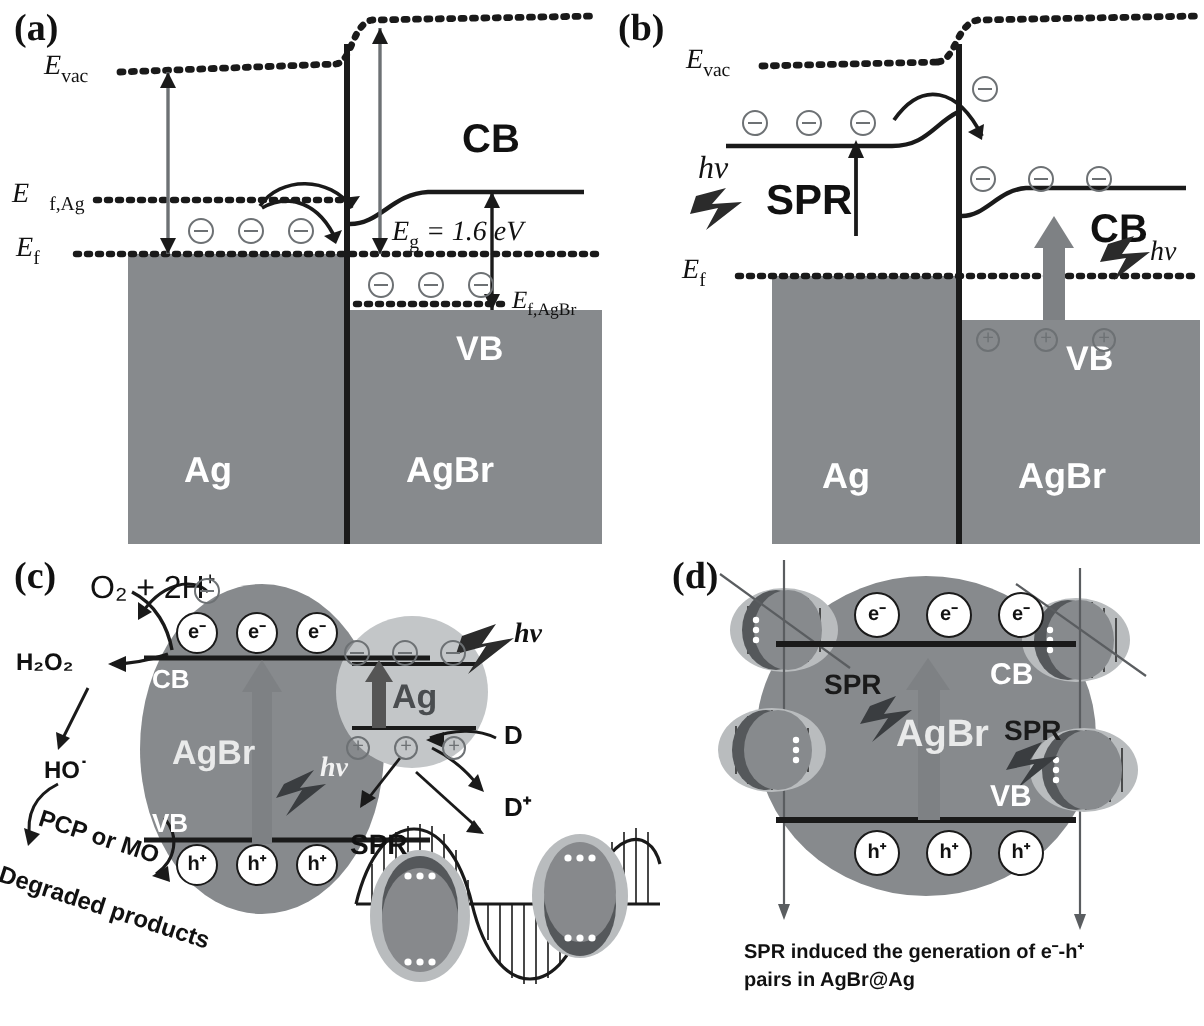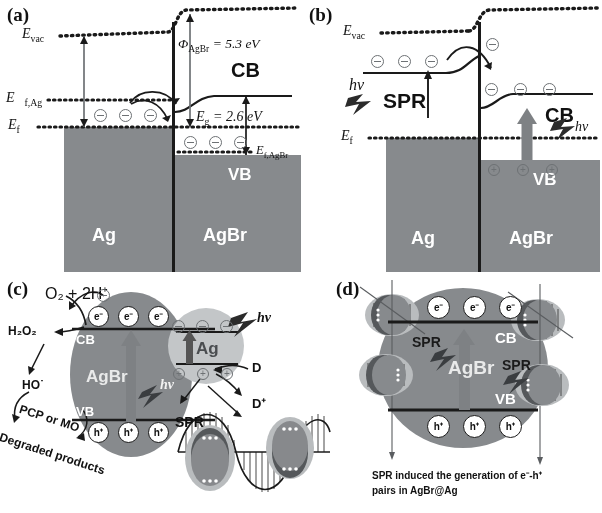--- a/index.html
+++ b/index.html
@@ -69,34 +69,31 @@
       <line x1="246" y1="96" x2="246" y2="155" stroke="#1a1a1a" stroke-width="1.7"></line>
       <path d="M246,96 l-4,8 l8,0 z" fill="#1a1a1a"></path>
       <path d="M246,155 l-4,-8 l8,0 z" fill="#1a1a1a"></path>
     </svg>
 
     <div class="vline" style="left:172px;top:22px;width:2.6px;height:250px;"></div>
 
     <div class="txt sym" style="left:22px;top:26px;font-size:14px;font-style:italic;">
       <span>E</span><sub style="font-style:normal;">vac</sub>
     </div>
-    <div class="txt sym" style="left:178px;top:36px;font-size:13.5px;font-style:italic;">
-      <span>Φ</span><sub style="font-style:normal;">AgBr</sub><span> = 5.3 eV</span>
-    </div>
     <div class="txt sym" style="left:6px;top:90px;font-size:14px;font-style:italic;">
       <span>E</span><sub style="font-style:normal;padding-left:10px;">f,Ag</sub>
     </div>
     <div class="txt sym" style="left:8px;top:117px;font-size:14px;font-style:italic;">
       <span>E</span><sub style="font-style:normal;">f</sub>
     </div>
     <div class="txt sym" style="left:256px;top:143px;font-size:12.5px;font-style:italic;">
       <span>E</span><sub style="font-style:normal;">f,AgBr</sub>
     </div>
     <div class="txt sym" style="left:196px;top:109px;font-size:14px;font-style:italic;">
-      <span>E</span><sub style="font-style:normal;">g</sub><span> = 2.6 eV</span>
+      <span>E</span><sub style="font-style:normal;">g</sub><span> = 1.6 eV</span>
     </div>
 
     <div class="ecirc" style="left:94px;top:109px;"></div>
     <div class="ecirc" style="left:119px;top:109px;"></div>
     <div class="ecirc" style="left:144px;top:109px;"></div>
 
     <div class="ecirc" style="left:184px;top:136px;"></div>
     <div class="ecirc" style="left:209px;top:136px;"></div>
     <div class="ecirc" style="left:234px;top:136px;"></div>
   </div>

